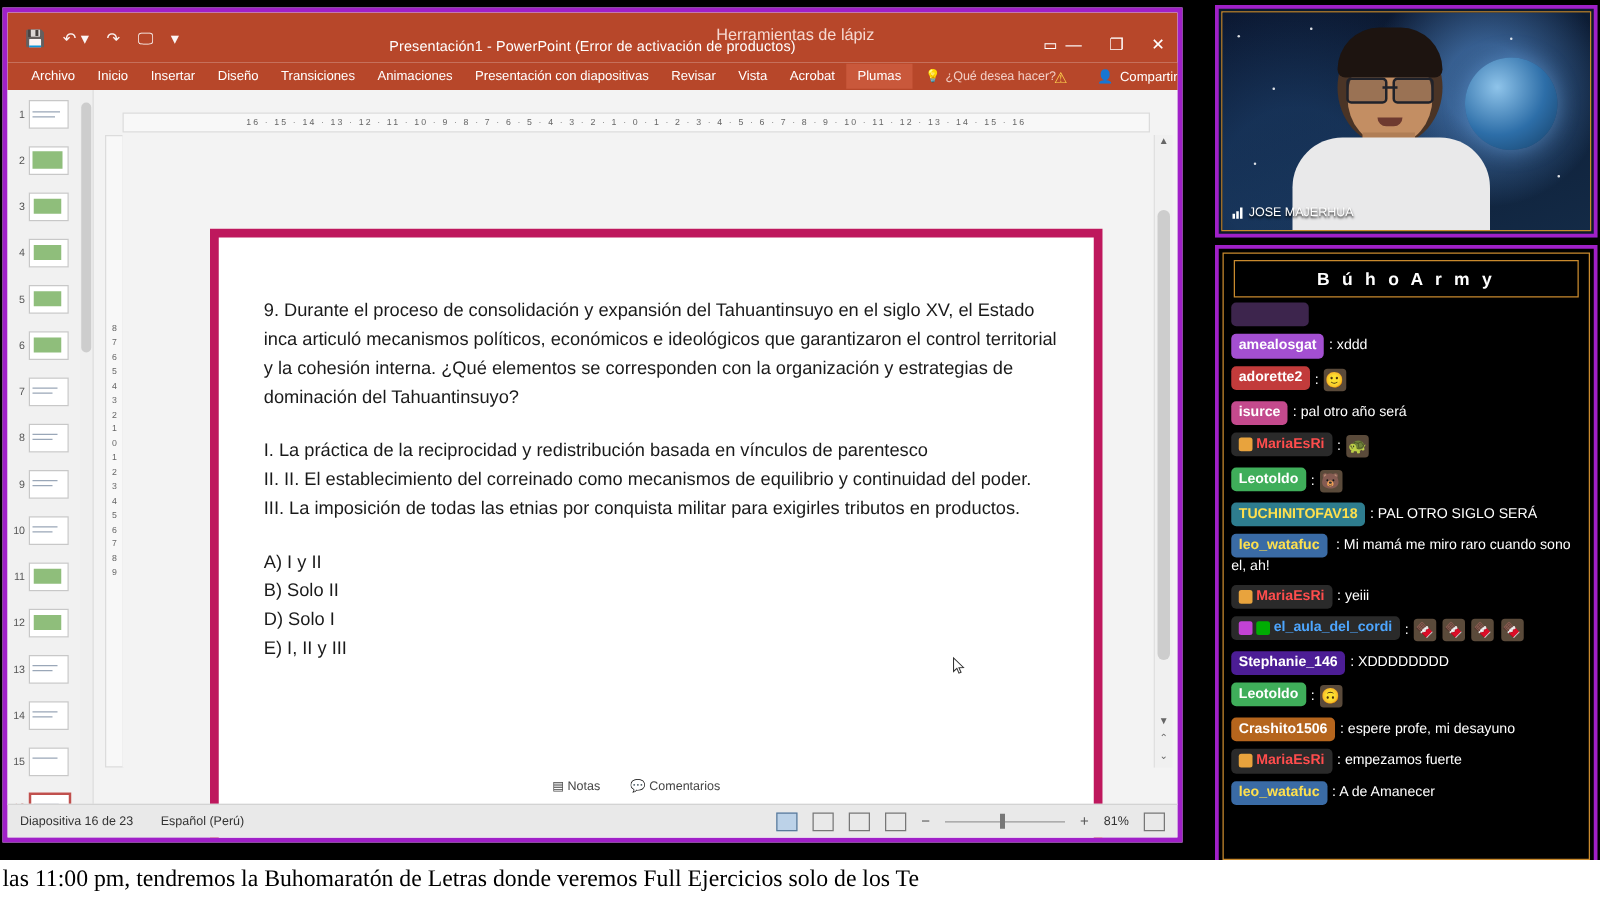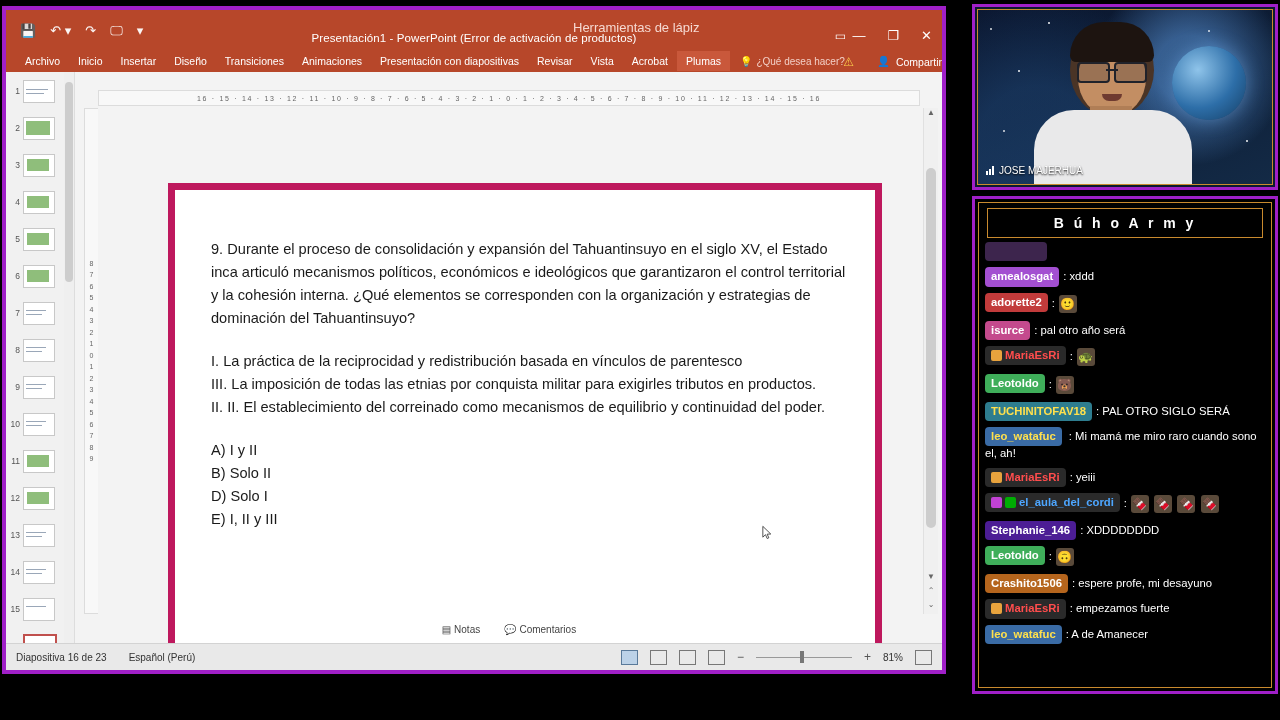--- a/index.html
+++ b/index.html
@@ -423,22 +423,22 @@
           <span>8</span>
           <span>9</span>
         </div>
 
         <div class="slide-area">
           <div class="slide">
             <div class="slide-text">
               <p>9. Durante el proceso de consolidación y expansión del Tahuantinsuyo en el siglo XV, el Estado inca articuló mecanismos políticos, económicos e ideológicos que garantizaron el control territorial y la cohesión interna. ¿Qué elementos se corresponden con la organización y estrategias de dominación del Tahuantinsuyo?</p>
               <div class="blank-line"></div>
               <p>I. La práctica de la reciprocidad y redistribución basada en vínculos de parentesco</p>
+              <p>II. II. El establecimiento del correinado como mecanismos de equilibrio y continuidad del poder.</p>
               <p>III. La imposición de todas las etnias por conquista militar para exigirles tributos en productos.</p>
-              <p>II. II. El establecimiento del correinado como mecanismos de equilibrio y continuidad del poder.</p>
               <div class="blank-line"></div>
               <p>A) I y II</p>
               <p>B) Solo II</p>
               <p>D) Solo I</p>
               <p>E) I, II y III</p>
             </div>
           </div>
           <svg class="cursor" viewBox="0 0 12 18">
             <path d="M1 1 L1 14 L4.2 11 L6.2 15.6 L8.2 14.8 L6.2 10.4 L10.5 10.2 Z" fill="#fff" stroke="#333" stroke-width="1"></path>
           </svg>
@@ -608,14 +608,17 @@
 
         <div class="msg">
           <span class="user" style="background:#3a6ba5;color:#ffe04d">leo_watafuc</span>
           <span class="txt">: <span>A de Amanecer</span></span>
         </div>
 
       </div>
     </div>
   </div>
 
+  <div id="caption">
+    <span>las 11:00 pm, tendremos la Buhomaratón de Letras donde veremos Full Ejercicios solo de los Te</span>
+  </div>
 
 </div>
 
 </body></html>

